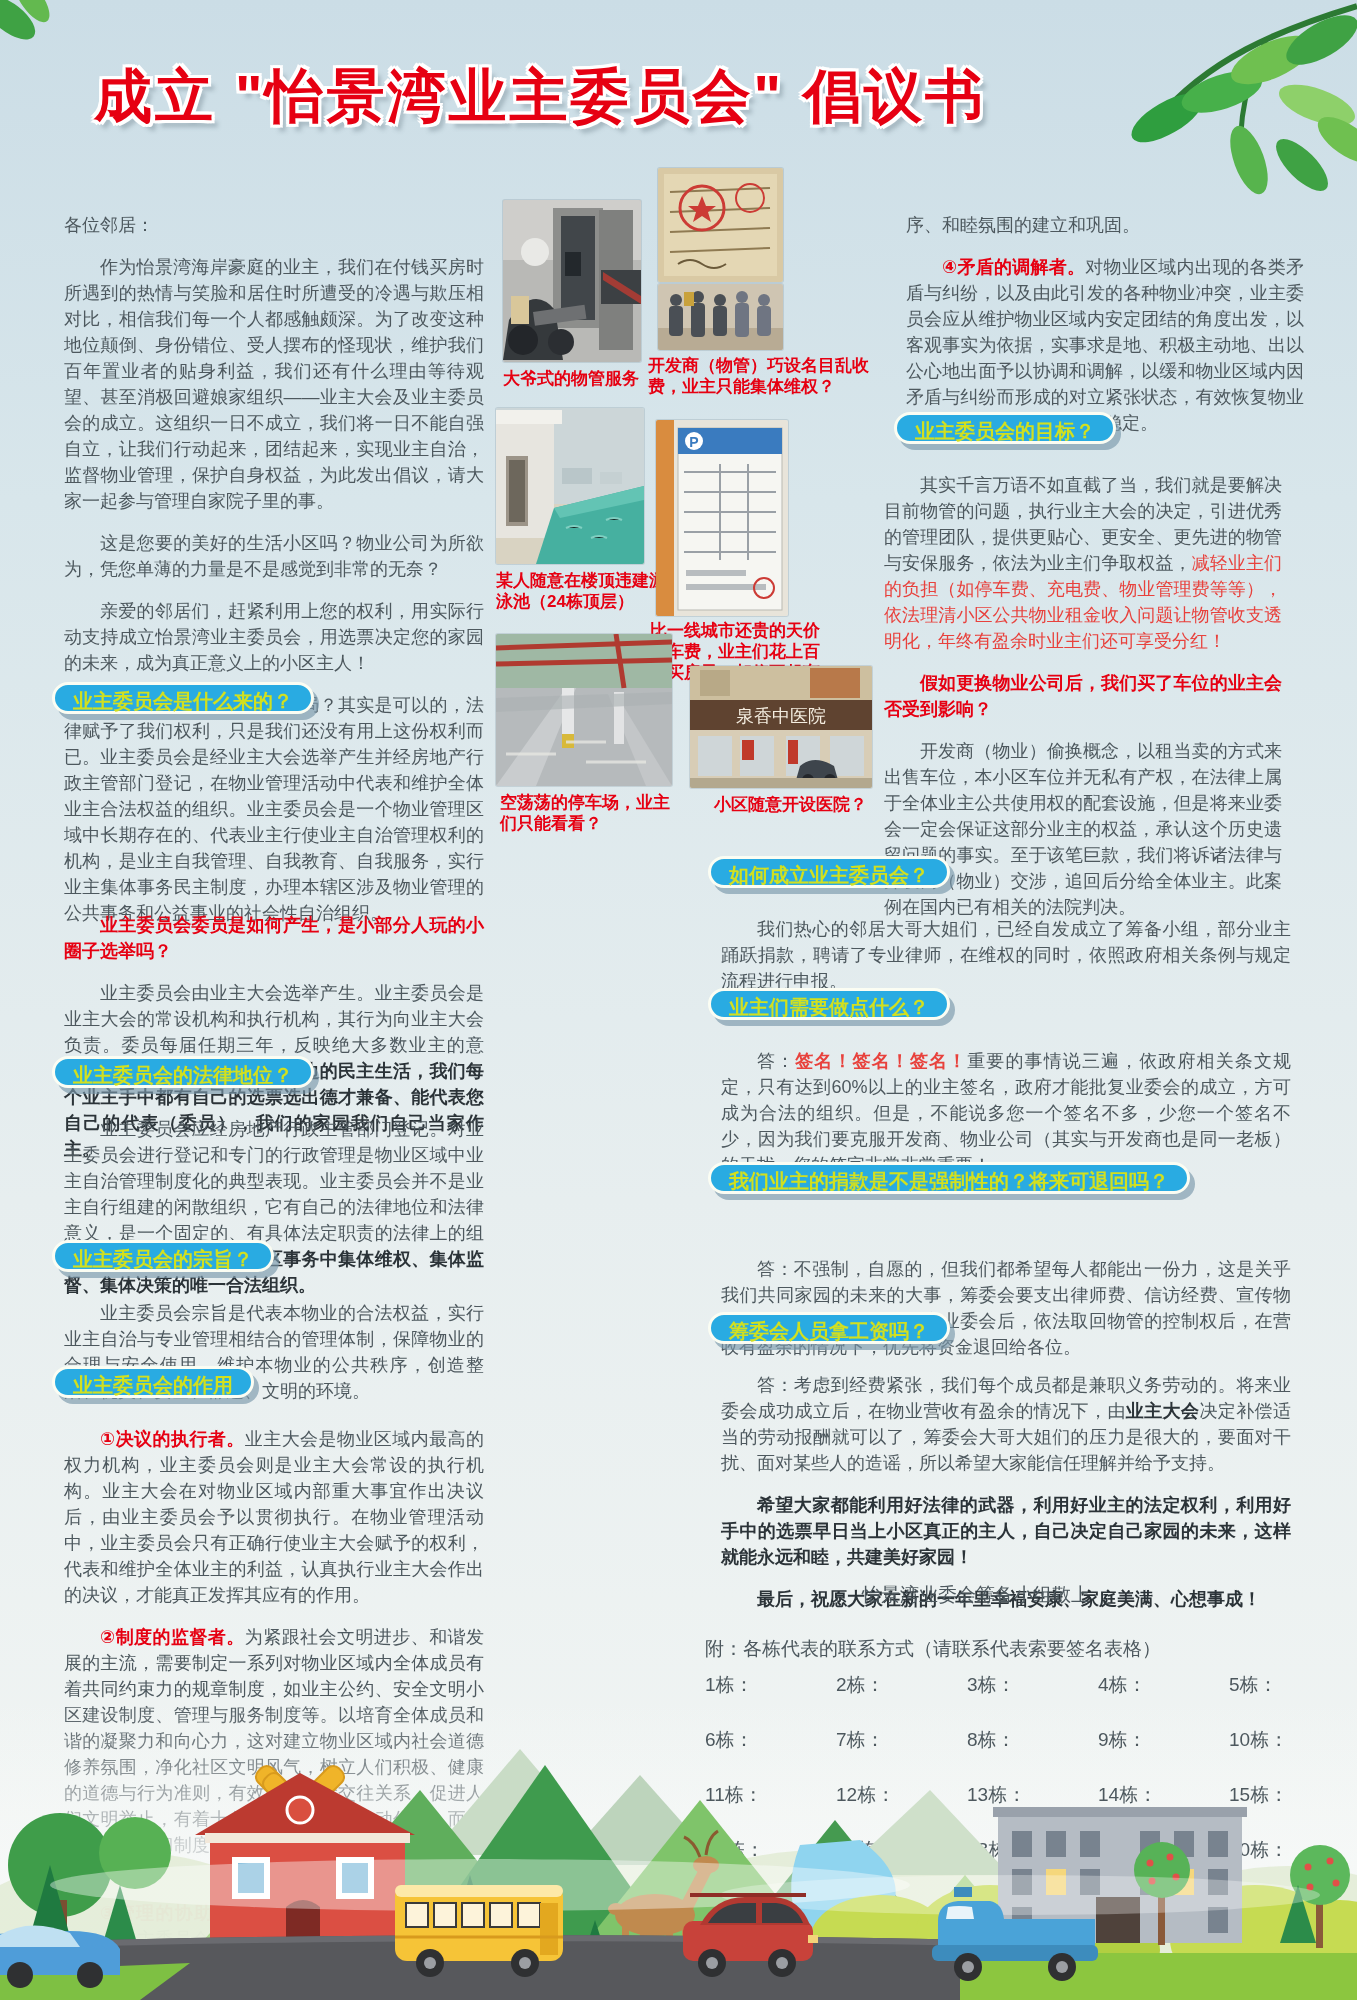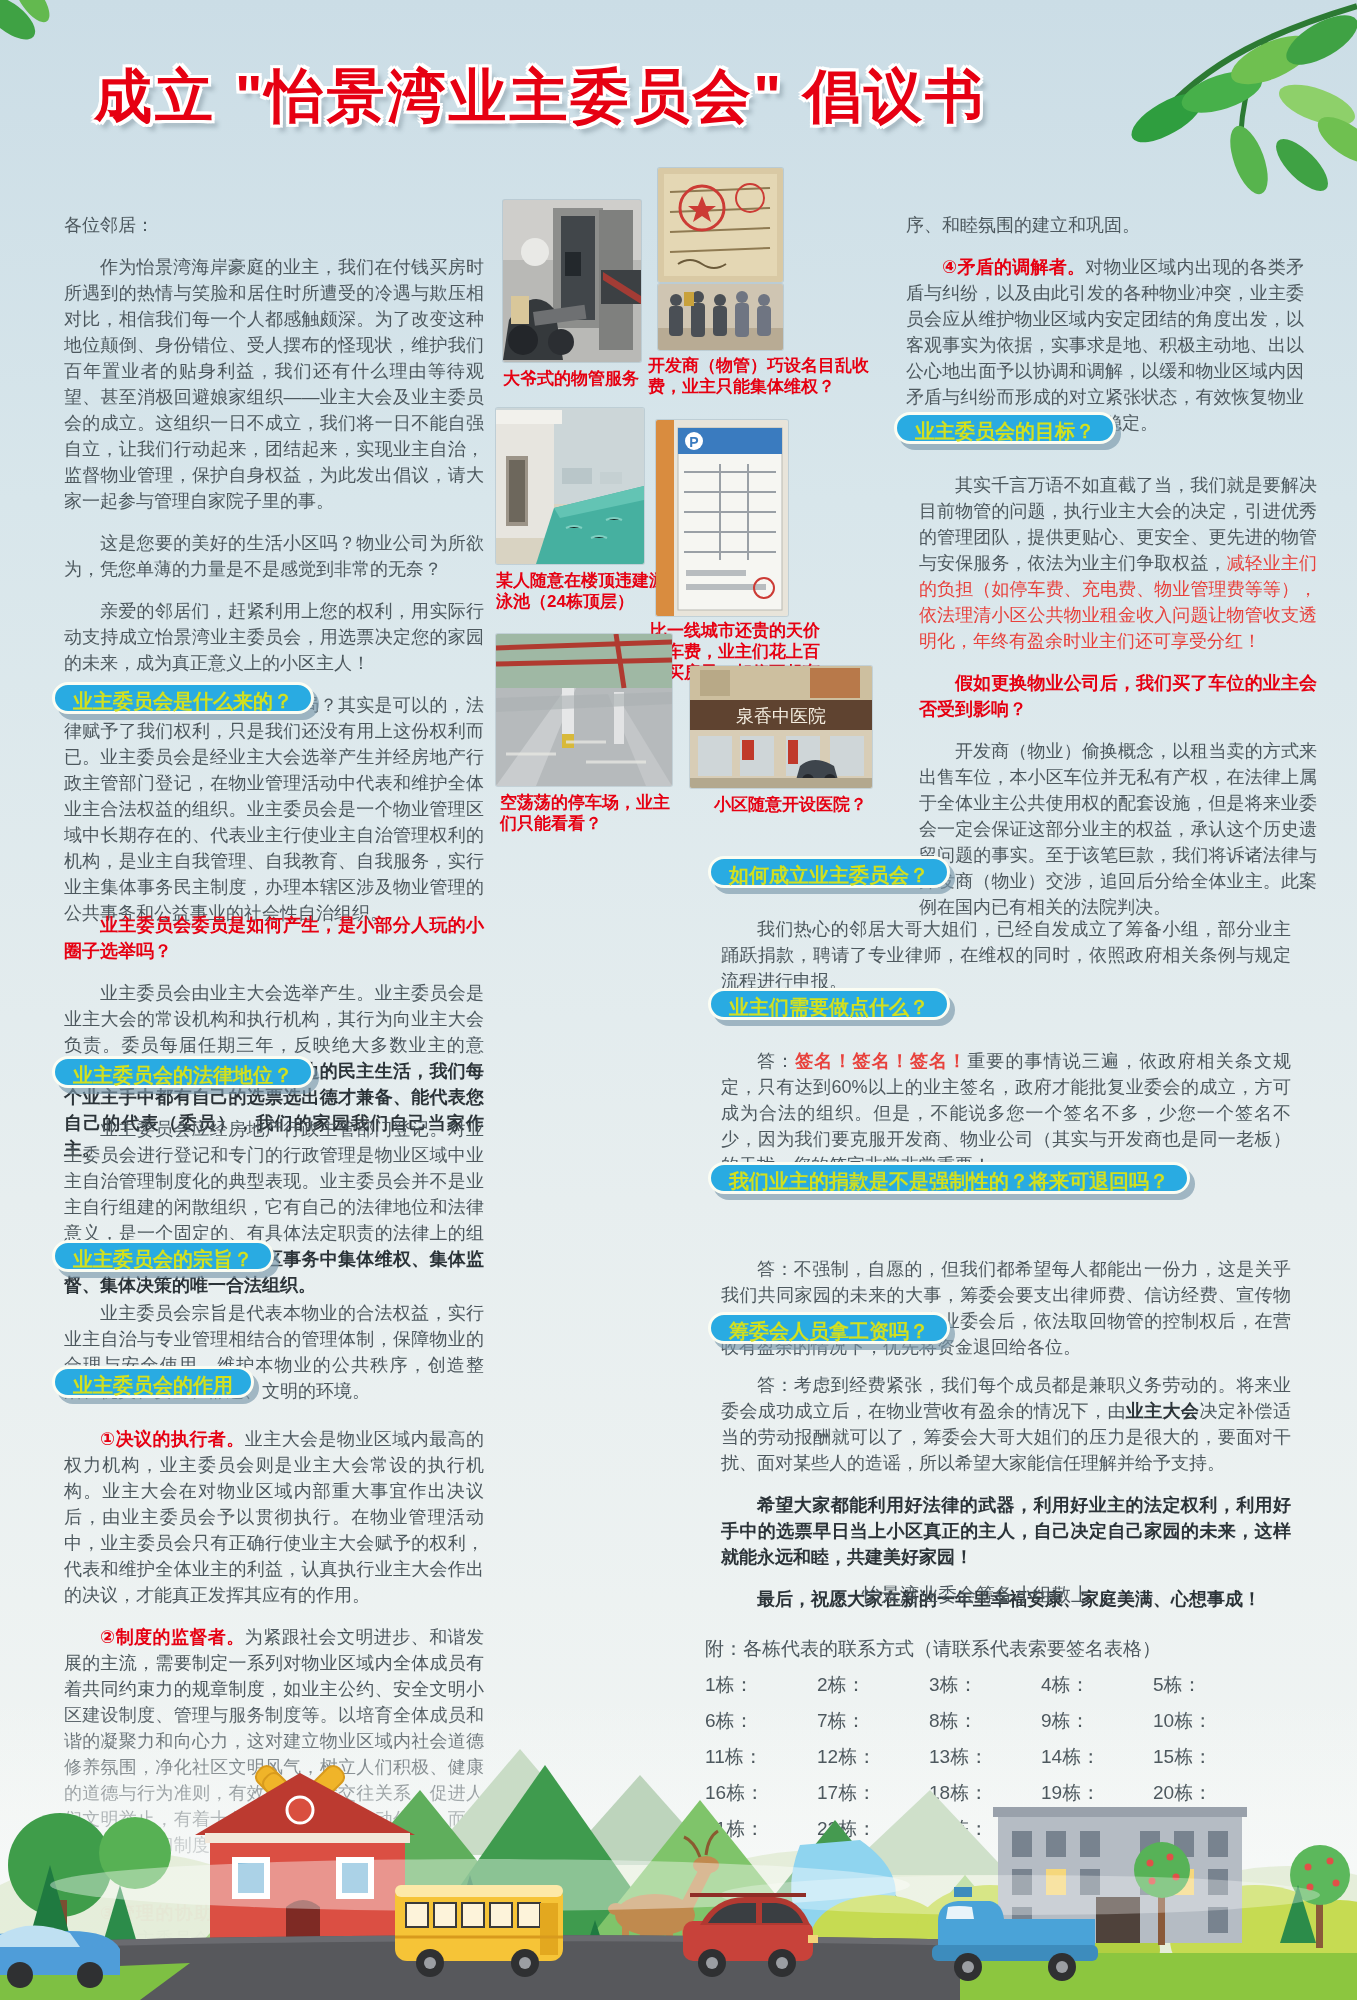--- a/index.html
+++ b/index.html
@@ -26,21 +26,21 @@
     box-shadow:5px 6px 0 rgba(122,152,170,.65);white-space:nowrap;
   }
   .redbold{color:#e60012;font-weight:bold;}
   .inlinered{color:#e8413c;}
   .boldink{color:#2b3338;font-weight:bold;}
   .caption{font-size:17px;line-height:21px;font-weight:bold;color:#e60012;text-align:left;}
   .photo{border-radius:2px;box-shadow:0 0 0 1px rgba(120,140,150,.25);overflow:hidden;}
   .photo svg{display:block;}
   .sig{font-size:19px;color:#4d585e;}
   .contact-grid{display:grid;grid-template-columns:repeat(5,112px);grid-auto-rows:36px;
-    font-size:19px;color:#4d585e;}
+    font-size:19px;color:#4d585e;gap:19px;}
   .footer-fade{left:0;top:1700px;width:1357px;height:300px;
     background:linear-gradient(180deg,rgba(247,249,248,0) 0%,rgba(247,249,248,.9) 60%);}
   .z2{z-index:2;} .z3{z-index:3;}
 </style>
 </head>
 <body>
 
 <div class="poster">
 
   <svg class="abs" style="left:-8px;top:-10px" width="90" height="100" viewBox="0 0 90 100">
@@ -251,21 +251,21 @@
   </div>
   <div class="abs caption" style="left:714px;top:794px;width:180px">小区随意开设医院？</div>
 
   <div class="abs col" style="left:890px;top:196px;width:430px">
     <p class="noindent">序、和睦氛围的建立和巩固。</p>
     <p><span class="redbold">④矛盾的调解者。</span><span>对物业区域内出现的各类矛盾与纠纷，以及由此引发的各种物业冲突，业主委员会应从维护物业区域内安定团结的角度出发，以客观事实为依据，实事求是地、积极主动地、出以公心地出面予以协调和调解，以缓和物业区域内因矛盾与纠纷而形成的对立紧张状态，有效恢复物业区域内安全秩序的正常和稳定。</span></p>
   </div>
 
   <div class="abs pill" style="left:894px;top:412px">业主委员会的目标？</div>
 
-  <div class="abs col" style="left:903px;top:456px;width:430px">
+  <div class="abs col" style="left:868px;top:456px;width:430px">
     <p><span>其实千言万语不如直截了当，我们就是要解决目前物管的问题，执行业主大会的决定，引进优秀的管理团队，提供更贴心、更安全、更先进的物管与安保服务，依法为业主们争取权益，</span><span class="inlinered">减轻业主们的负担（如停车费、充电费、物业管理费等等），依法理清小区公共物业租金收入问题让物管收支透明化，年终有盈余时业主们还可享受分红！</span></p>
     <p class="redbold">假如更换物业公司后，我们买了车位的业主会否受到影响？</p>
     <p>开发商（物业）偷换概念，以租当卖的方式来出售车位，本小区车位并无私有产权，在法律上属于全体业主公共使用权的配套设施，但是将来业委会一定会保证这部分业主的权益，承认这个历史遗留问题的事实。至于该笔巨款，我们将诉诸法律与开发商（物业）交涉，追回后分给全体业主。此案例在国内已有相关的法院判决。</p>
   </div>
 
   <div class="abs pill z2" style="left:708px;top:856px">如何成立业主委员会？</div>
   <div class="abs col z2" style="left:705px;top:900px;width:602px">
     <p>我们热心的邻居大哥大姐们，已经自发成立了筹备小组，部分业主踊跃捐款，聘请了专业律师，在维权的同时，依照政府相关条例与规定流程进行申报。</p>
   </div>
 

